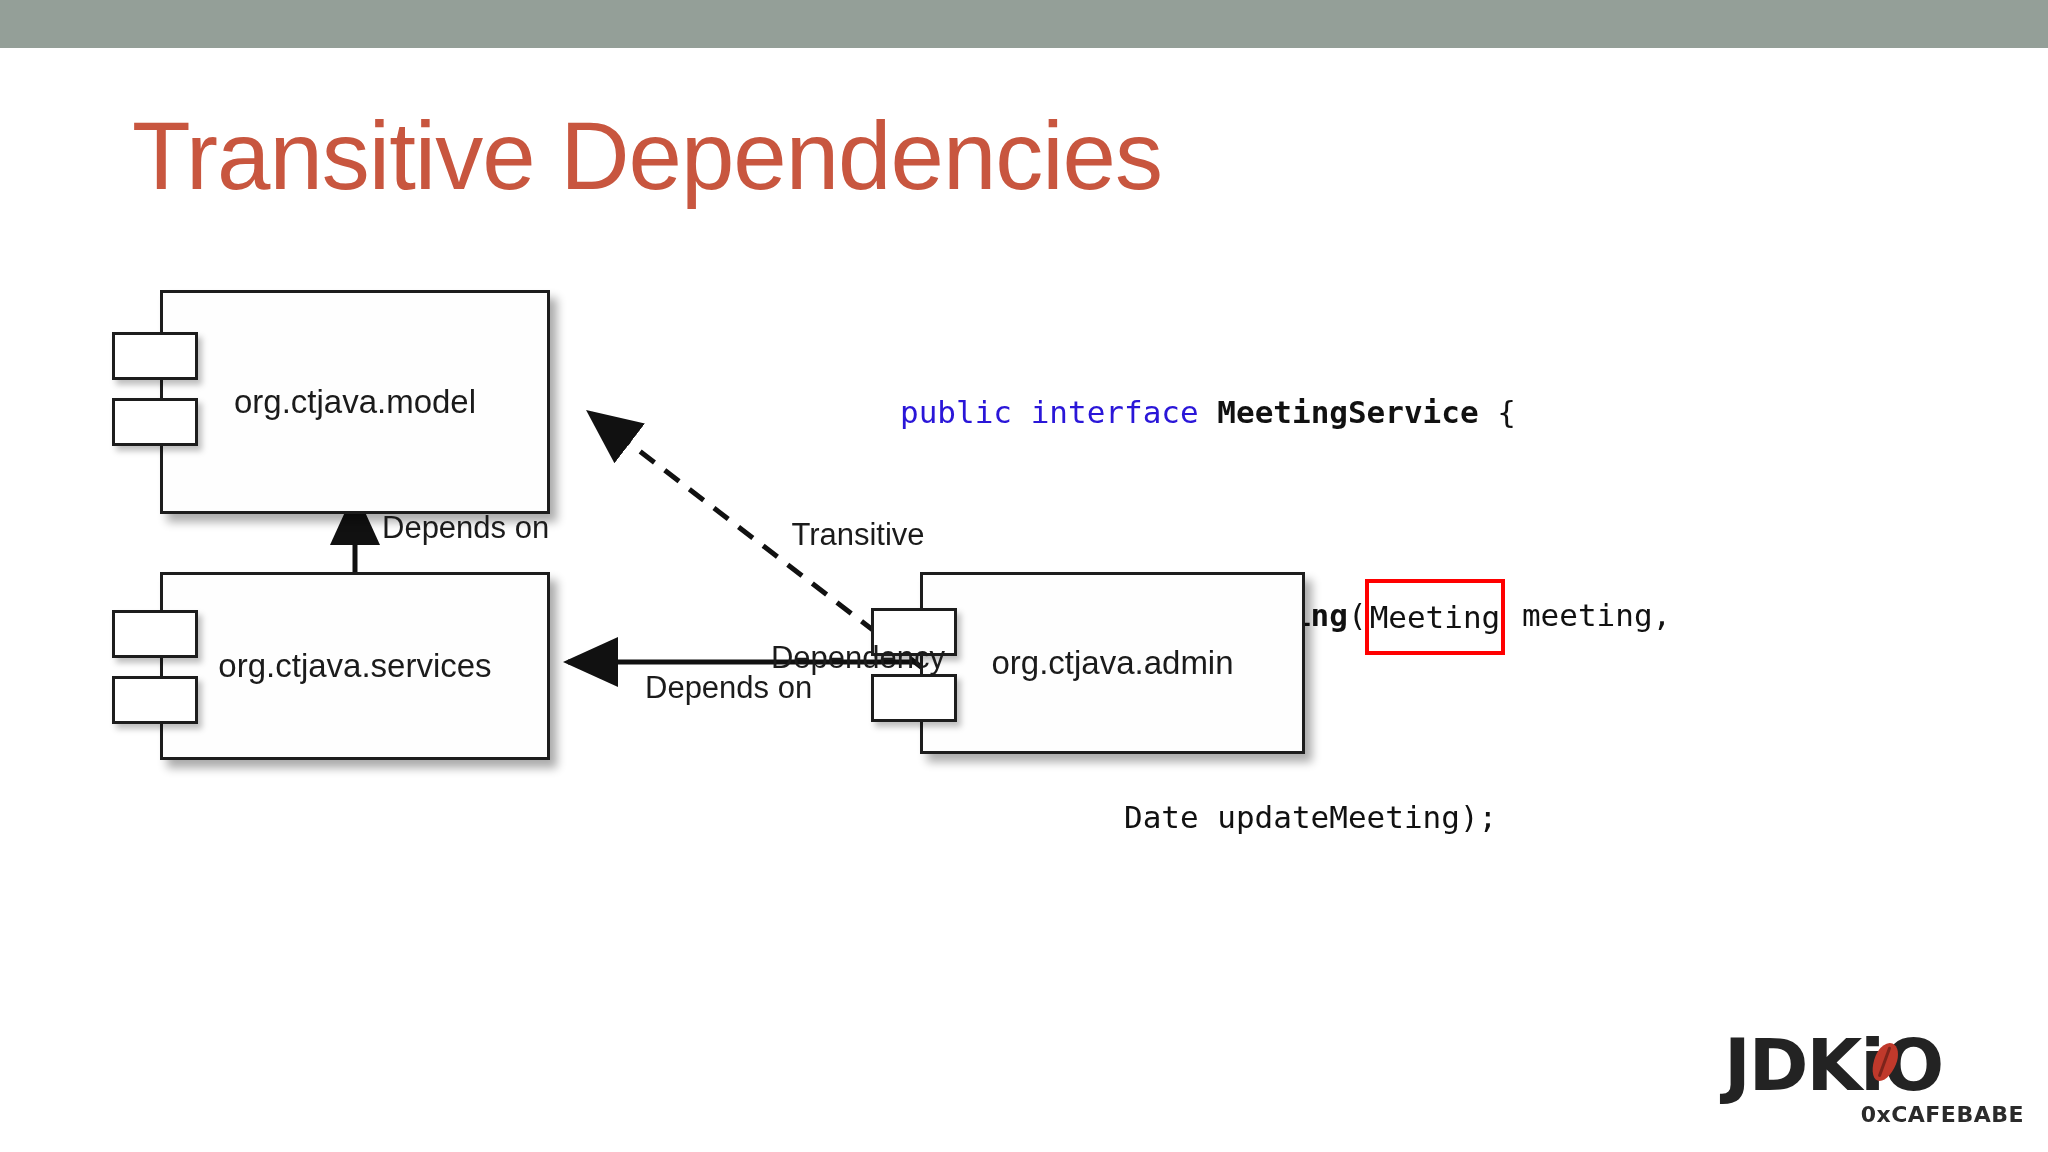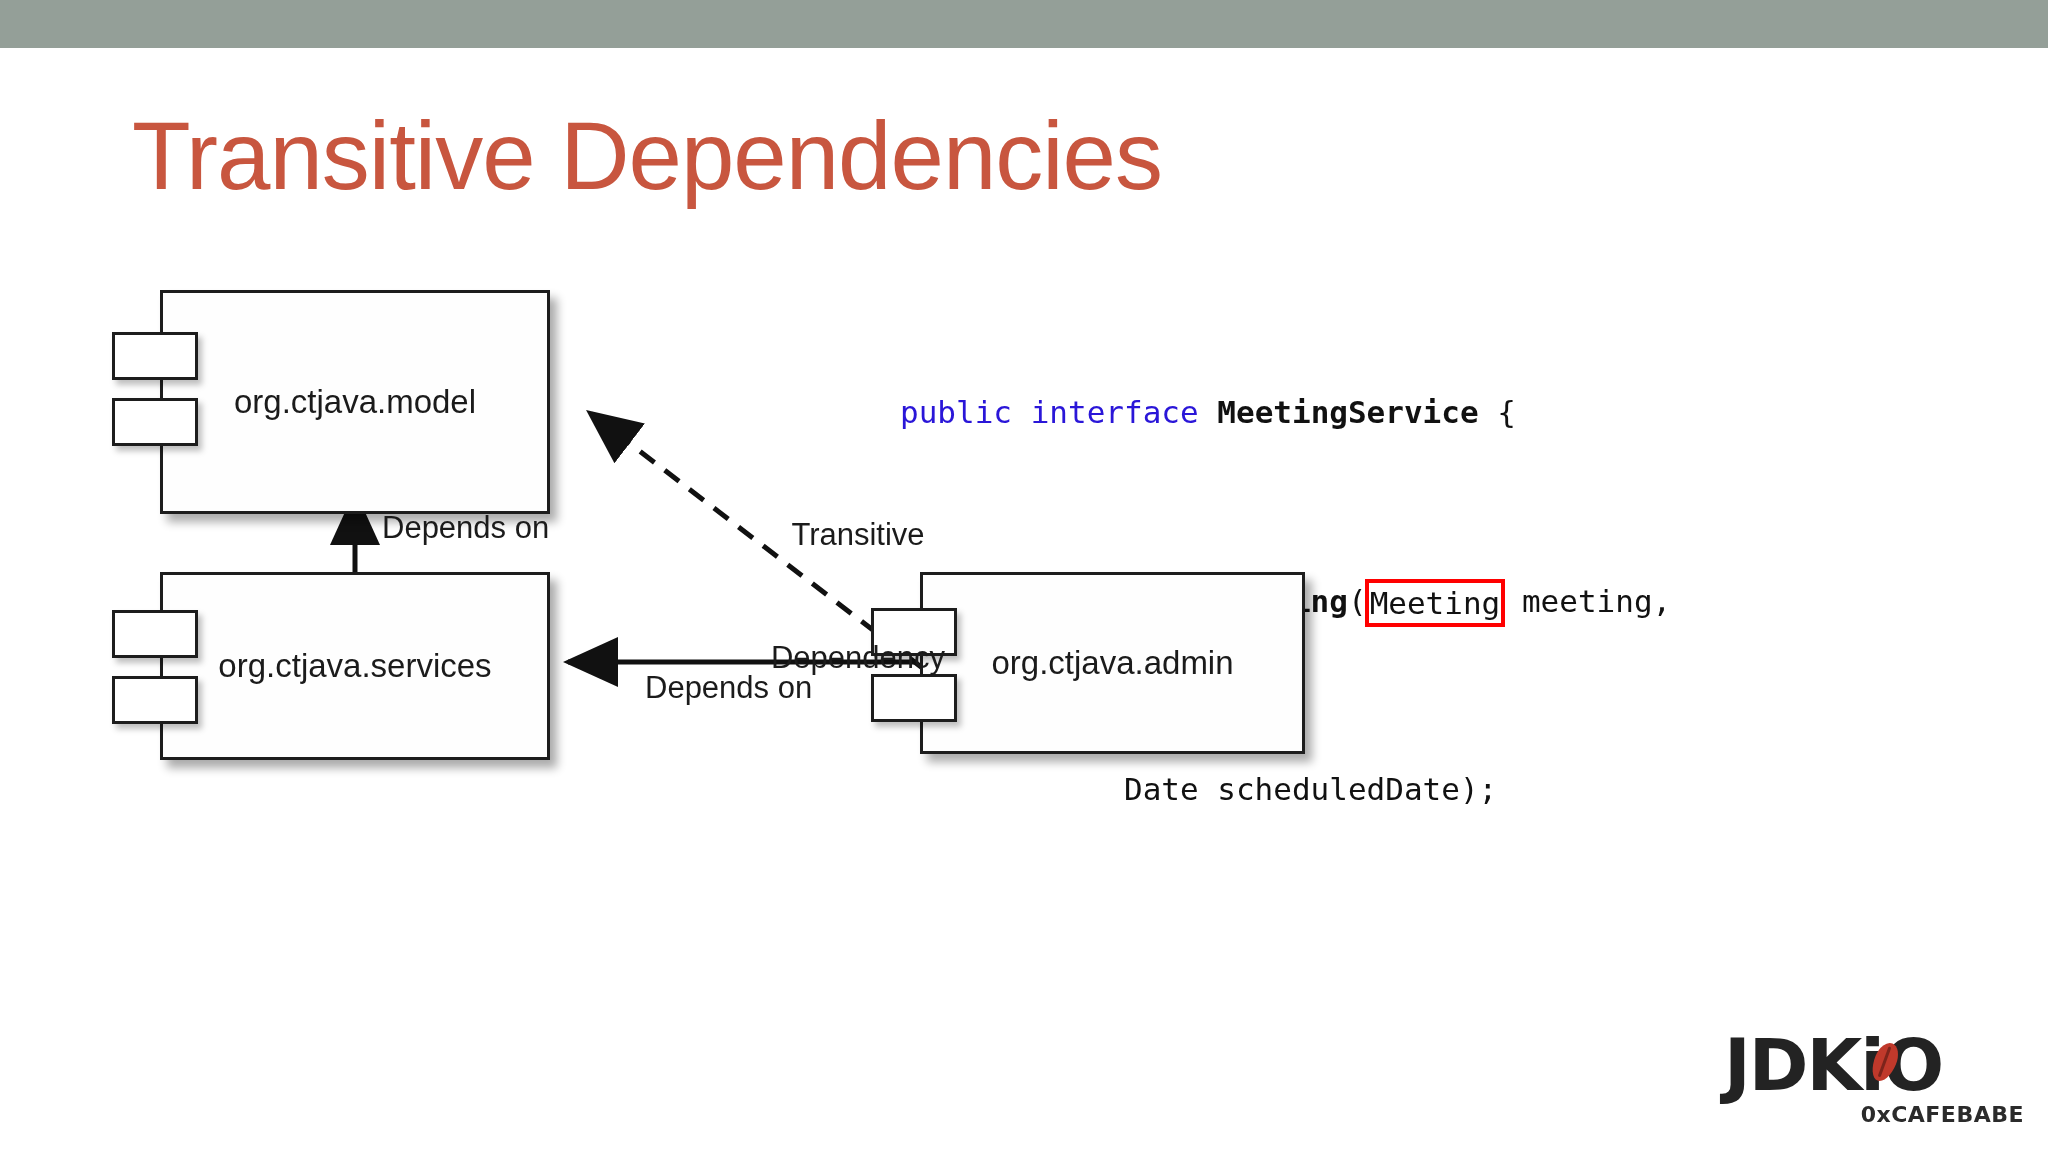--- a/index.html
+++ b/index.html
@@ -39,21 +39,21 @@
     line-height:47px;
     color:#111111;
     white-space:pre;
   }
   .code-line { white-space:pre; }
   .kw   { color:#2a16d8; }
   .id   { font-weight:bold; color:#111111; }
   .plain{ color:#111111; }
   .boxed {
     border:4px solid #ff0000;
-    padding:2px 1px;
+    padding:16px 1px;
     margin:0 -2px;
     display:inline-block;
     line-height:36px;
     position:relative;
     top:2px;
   }
 
   
   #uml-canvas {
     position:absolute;
@@ -169,21 +169,21 @@
 <div id="top-band"></div>
 
 <div id="slide-title">Transitive Dependencies</div>
 
 <div id="code-block">
 
   <div class="code-line"><span class="kw">public</span> <span class="kw">interface</span> <span class="id">MeetingService</span><span class="plain"> {</span></div>
 
   <div class="code-line">    <span class="kw">void</span> <span class="id">scheduleMeeting</span><span class="plain">(</span><span class="boxed">Meeting</span><span class="plain"> meeting,</span></div>
 
-  <div class="code-line">            <span class="plain">Date scheduledDate);</span></div>
+  <div class="code-line">            <span class="plain">Date updateMeeting);</span></div>
 
 
 </div>
 
 <div id="uml-canvas">
 
   <svg class="edges" viewBox="0 0 1800 700">
     <defs>
       <marker id="arrow-solid" markerWidth="13" markerHeight="13" refX="10" refY="5" orient="auto" markerUnits="strokeWidth">
         <path d="M0,0 L11,5 L0,10 z" fill="#111111"></path>

